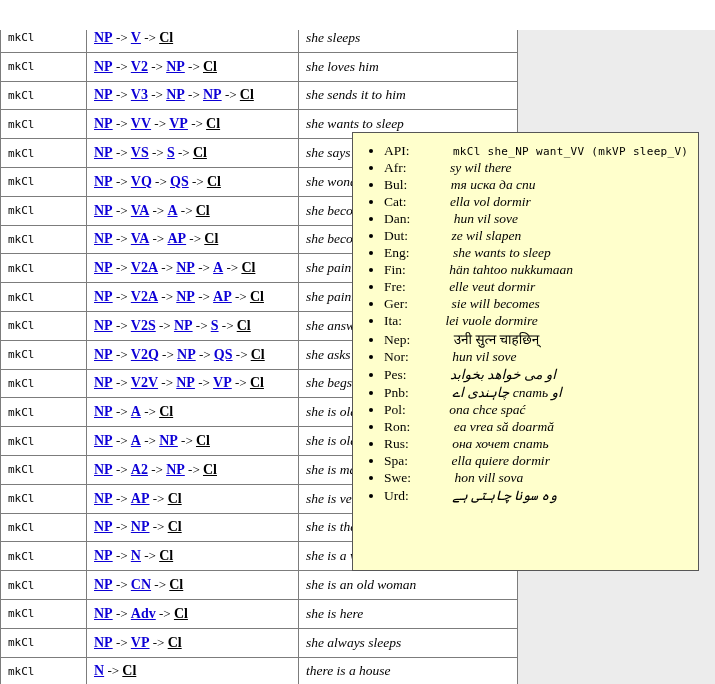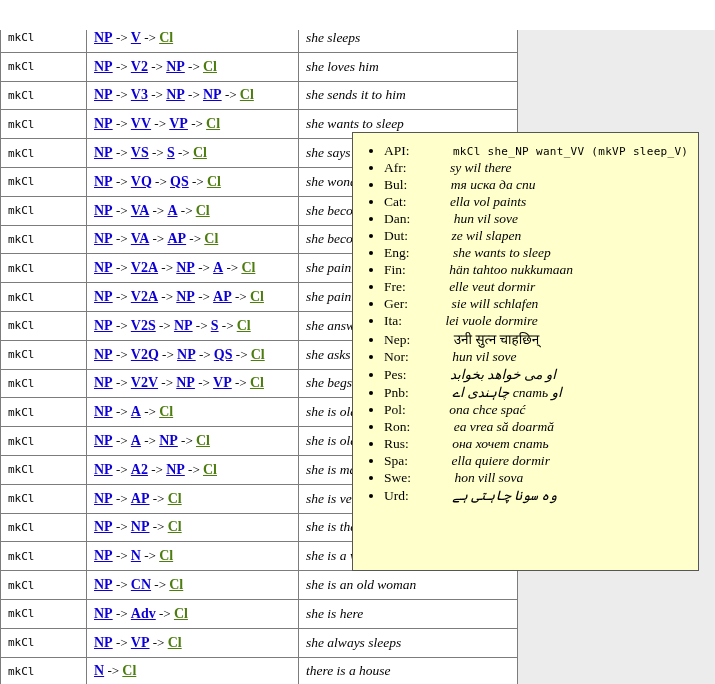--- a/index.html
+++ b/index.html
@@ -34,21 +34,21 @@
   col.c-fn  { width: 86px; }
   col.c-rule{ width: 212px; }
   col.c-ex  { width: 219px; }
 
   td.fn {
     font-family: "DejaVu Sans Mono", monospace;
     font-size: 11px; color: #000;
   }
   td.rule { font-size: 14px; font-weight: bold; }
   td.rule a { color: #0d00d6; text-decoration: underline; cursor: pointer; }
-  td.rule a.visited { color: #4d7c0f; }
+  td.rule a.visited { color: #000000; }
   td.rule .arr { font-weight: normal; font-size: 13px; color: #000; }
   td.ex { font-style: italic; font-size: 13.5px; color: #000; }
 
   .tooltip {
     position: absolute; left: 352px; top: 102px;
     width: 347px; height: 439px;
     box-sizing: border-box;
     background: #ffffcc;
     border: 1px solid #565656;
     z-index: 5;
@@ -202,27 +202,27 @@
           <td class="ex">there is an old house</td>
         </tr>
       </tbody>
   </table>
 
   <div class="tooltip">
     <ul>
         <li><span class="lbl">API: </span><span class="val code">mkCl she_NP want_VV (mkVP sleep_V)</span></li>
         <li><span class="lbl">Afr: </span><span class="val italic">sy wil there</span></li>
         <li><span class="lbl">Bul: </span><span class="val italic">тя иска да спи</span></li>
-        <li><span class="lbl">Cat: </span><span class="val italic">ella vol paints</span></li>
+        <li><span class="lbl">Cat: </span><span class="val italic">ella vol dormir</span></li>
         <li><span class="lbl">Dan: </span><span class="val italic">hun vil sove</span></li>
         <li><span class="lbl">Dut: </span><span class="val italic">ze wil slapen</span></li>
         <li><span class="lbl">Eng: </span><span class="val italic">she wants to sleep</span></li>
         <li><span class="lbl">Fin: </span><span class="val italic">hän tahtoo nukkumaan</span></li>
         <li><span class="lbl">Fre: </span><span class="val italic">elle veut dormir</span></li>
-        <li><span class="lbl">Ger: </span><span class="val italic">sie will schlafen</span></li>
+        <li><span class="lbl">Ger: </span><span class="val italic">sie will becomes</span></li>
         <li><span class="lbl">Ita: </span><span class="val italic">lei vuole dormire</span></li>
         <li><span class="lbl">Nep: </span><span class="val plain">उनी सुत्न चाहछिन्</span></li>
         <li><span class="lbl">Nor: </span><span class="val italic">hun vil sove</span></li>
         <li><span class="lbl">Pes: </span><span class="val italic" dir="rtl">او می خواهد بخوابد</span></li>
         <li><span class="lbl">Pnb: </span><span class="val italic" dir="rtl">او спать چاہندی اے</span></li>
         <li><span class="lbl">Pol: </span><span class="val italic">ona chce spać</span></li>
         <li><span class="lbl">Ron: </span><span class="val italic">ea vrea să doarmă</span></li>
         <li><span class="lbl">Rus: </span><span class="val italic">она хочет спать</span></li>
         <li><span class="lbl">Spa: </span><span class="val italic">ella quiere dormir</span></li>
         <li><span class="lbl">Swe: </span><span class="val italic">hon vill sova</span></li>

